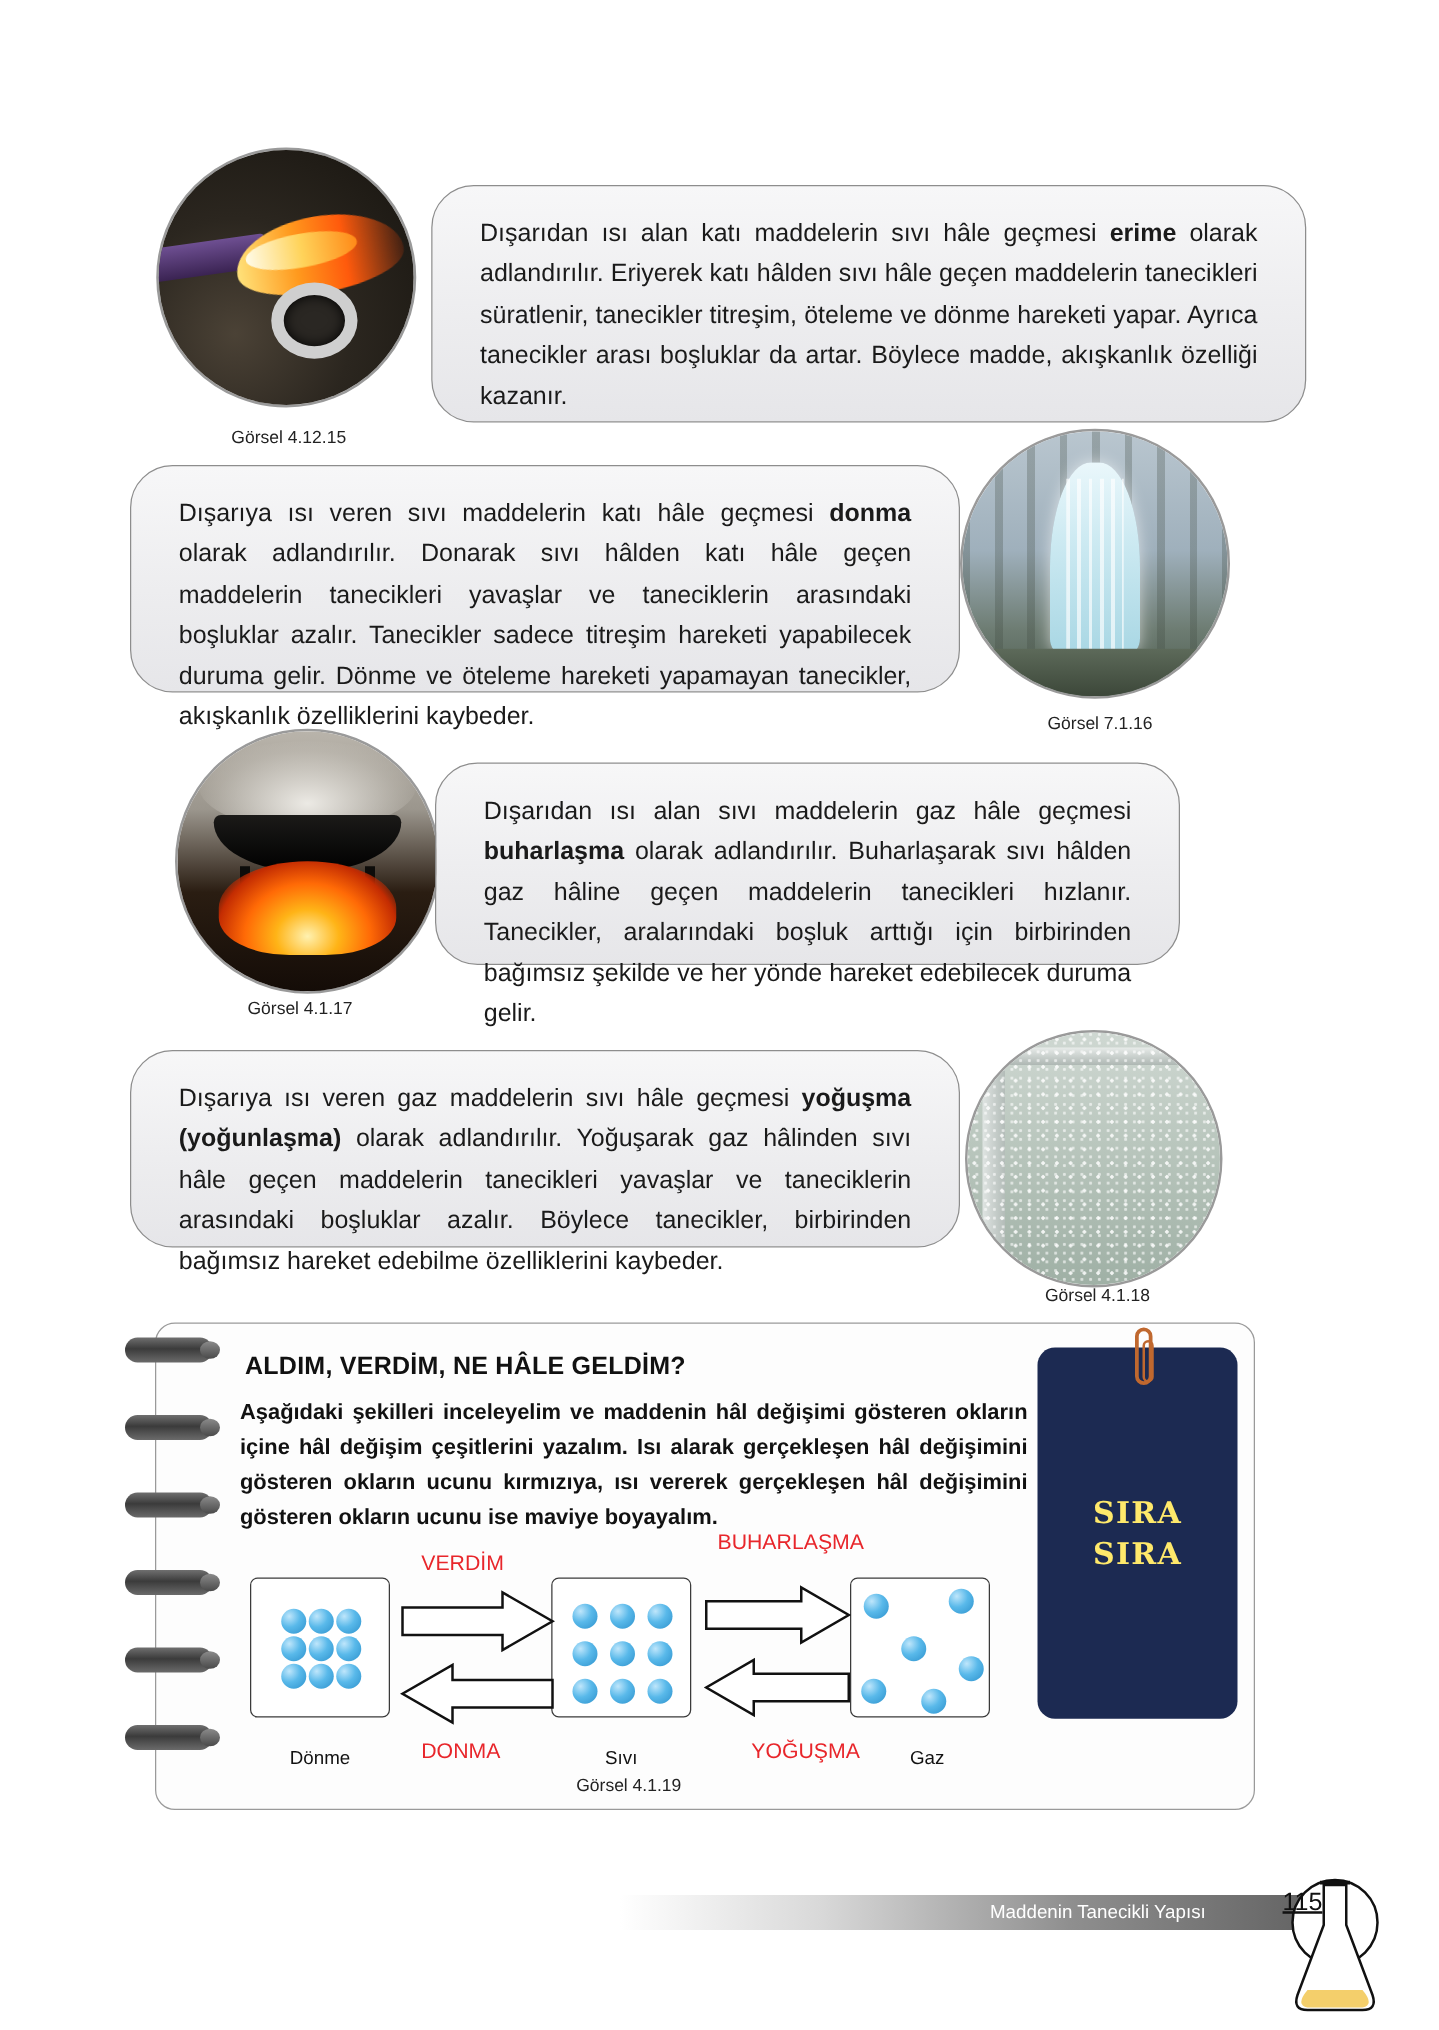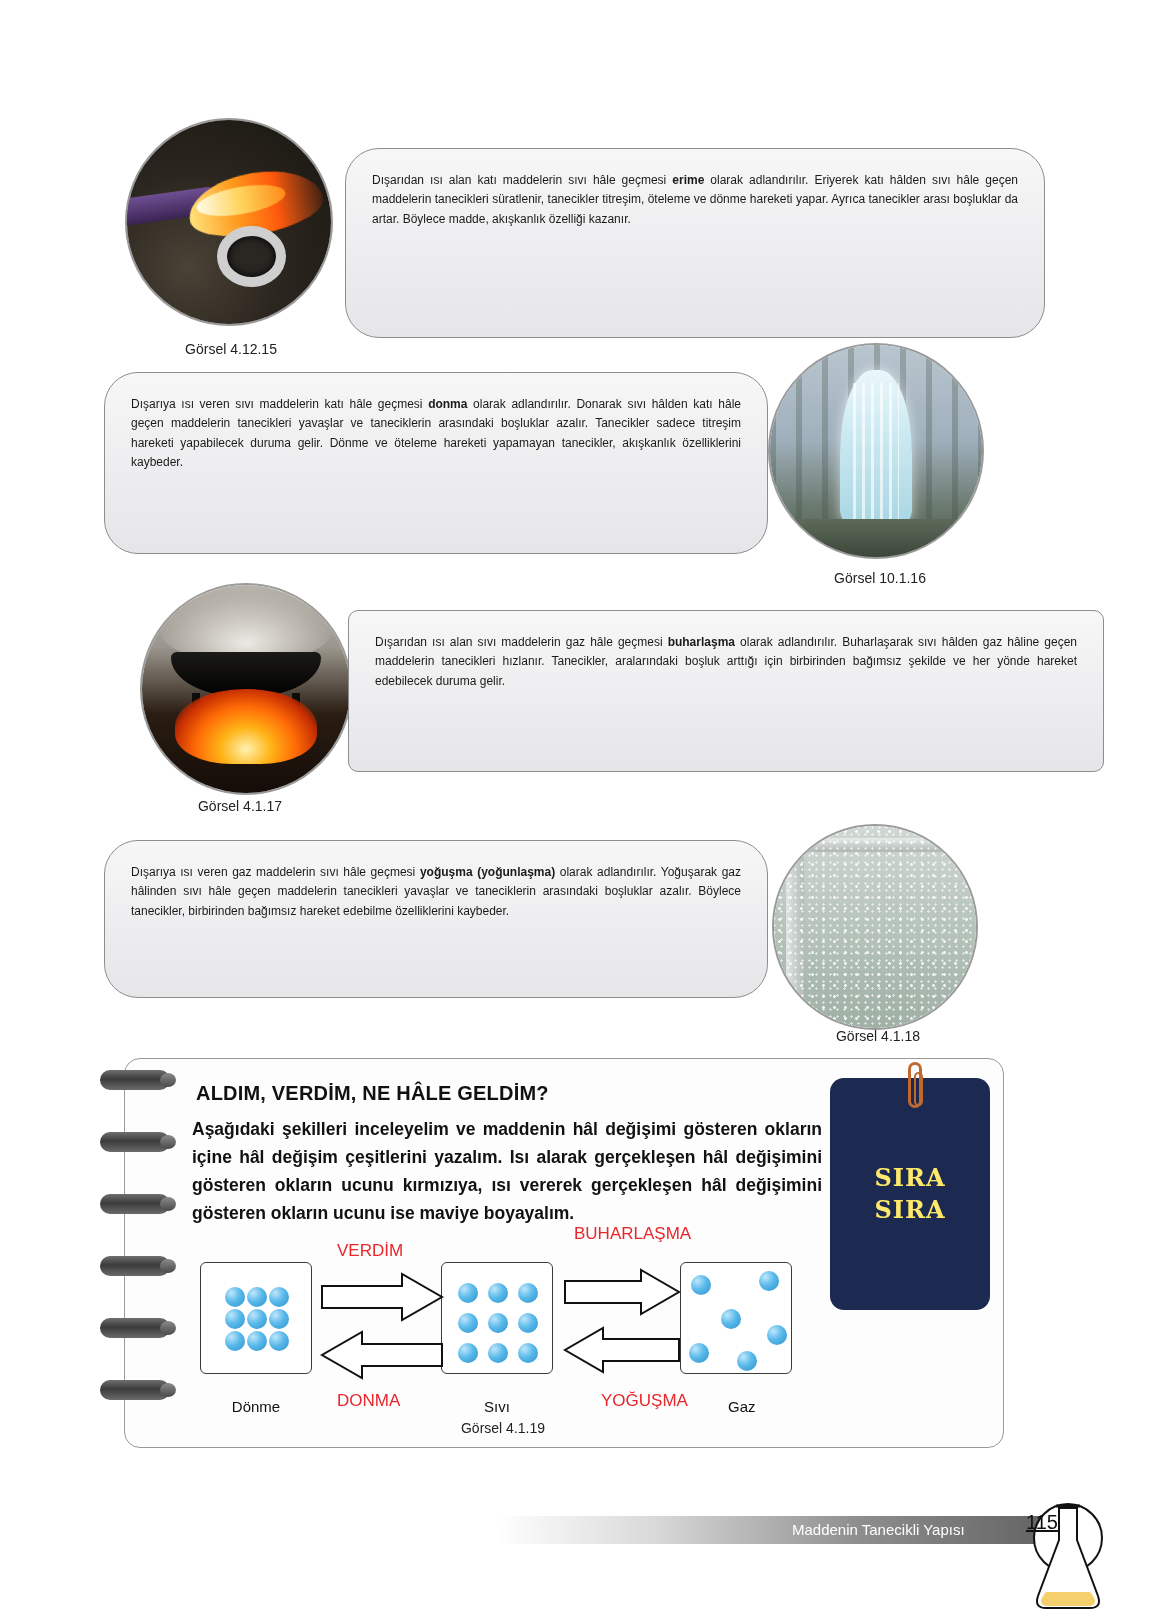--- a/index.html
+++ b/index.html
@@ -12,22 +12,22 @@
     overflow:hidden;
   }
   .page { position:relative; width:1151px; height:1624px; }
 
   
   .bubble {
     position:absolute;
     border:1.5px solid #8d8d8d;
     border-radius:34px;
     background:linear-gradient(180deg,#f7f7f8 0%, #ededef 55%, #e6e6e9 100%);
-    padding:22px 26px;
-    font-size:12px;
+    padding:22px 38px;
+    font-size:20px;
     line-height:1.62;
     color:#1a1a1a;
     text-align:justify;
   }
   .bubble b { font-weight:bold; }
 
   
   .photo {
     position:absolute;
     border-radius:50%;
@@ -124,21 +124,21 @@
     position:absolute; left:196px; top:1082px;
     font-size:20px; font-weight:bold; color:#111; letter-spacing:.2px;
   }
   .act-text {
     position:absolute; left:192px; top:1115px; width:630px;
     font-size:17.5px; line-height:1.6; font-weight:bold; color:#111;
     text-align:justify;
   }
 
   .sira-card {
-    position:absolute; left:830px; top:1078px; width:160px; height:232px;
+    position:absolute; left:830px; top:1078px; width:160px; height:297px;
     background:#1c2a52; border-radius:14px;
     display:flex; align-items:center; justify-content:center;
   }
   .sira-text { color:#ffe96b; font-weight:bold; font-size:24px; text-align:center;
     line-height:1.35; font-family:"DejaVu Serif", serif; letter-spacing:1px;}
   .clip { position:absolute; left:908px; top:1062px; width:14px; height:46px;
     border:3px solid #c0682f; border-radius:8px; background:transparent;}
   .clip:after{content:"";position:absolute; left:3px; top:7px; width:5px; height:30px;
     border:2px solid #c0682f; border-radius:5px;}
 
@@ -190,38 +190,38 @@
   <div class="bubble" style="left:345px; top:148px; width:700px; height:190px;">
     <span>Dışarıdan ısı alan katı maddelerin sıvı hâle geçmesi <b>erime</b> olarak adlandırılır. Eriyerek katı hâlden sıvı hâle geçen maddelerin tanecikleri süratlenir, tanecikler titreşim, öteleme ve dönme hareketi yapar. Ayrıca tanecikler arası boşluklar da artar. Böylece madde, akışkanlık özelliği kazanır.</span>
   </div>
 
   <div class="photo" style="left:768px; top:343px; width:216px; height:216px;">
     <div class="p2-bg"></div>
     <div class="p2-trees"></div>
     <div class="p2-ice"></div>
     <div class="p2-ground"></div>
   </div>
-  <div class="cap" style="left:820px; top:570px; width:120px;">Görsel 10.1.16</div>
+  <div class="cap" style="left:820px; top:570px; width:120px;">Görsel 7.1.16</div>
 
   <div class="bubble" style="left:104px; top:372px; width:664px; height:182px;">
     <span>Dışarıya ısı veren sıvı maddelerin katı hâle geçmesi <b>donma</b> olarak adlandırılır. Donarak sıvı hâlden katı hâle geçen maddelerin tanecikleri yavaşlar ve taneciklerin arasındaki boşluklar azalır. Tanecikler sadece titreşim hareketi yapabilecek duruma gelir. Dönme ve öteleme hareketi yapamayan tanecikler, akışkanlık özelliklerini kaybeder.</span>
   </div>
 
   <div class="photo" style="left:140px; top:583px; width:212px; height:212px;">
     <div class="p3-bg"></div>
     <div class="p3-smoke"></div>
     <div class="p3-pot"></div>
     <div class="p3-leg" style="left:24%;"></div>
     <div class="p3-leg" style="left:48%;"></div>
     <div class="p3-leg" style="left:72%;"></div>
     <div class="p3-fire"></div>
   </div>
   <div class="cap" style="left:180px; top:798px; width:120px;">Görsel 4.1.17</div>
 
-  <div class="bubble" style="left:348px; top:610px; width:756px; height:162px;border-radius:10px;">
+  <div class="bubble" style="left:348px; top:610px; width:596px; height:162px;">
     <span>Dışarıdan ısı alan sıvı maddelerin gaz hâle geçmesi <b>buharlaşma</b> olarak adlandırılır. Buharlaşarak sıvı hâlden gaz hâline geçen maddelerin tanecikleri hızlanır. Tanecikler, aralarındaki boşluk arttığı için birbirinden bağımsız şekilde ve her yönde hareket edebilecek duruma gelir.</span>
   </div>
 
   <div class="photo" style="left:772px; top:824px; width:206px; height:206px;">
     <div class="p4-bg"></div>
     <div class="p4-frameT"></div>
     <div class="p4-frameL"></div>
     <div class="p4-drops"></div>
   </div>
   <div class="cap" style="left:818px; top:1028px; width:120px;">Görsel 4.1.18</div>

